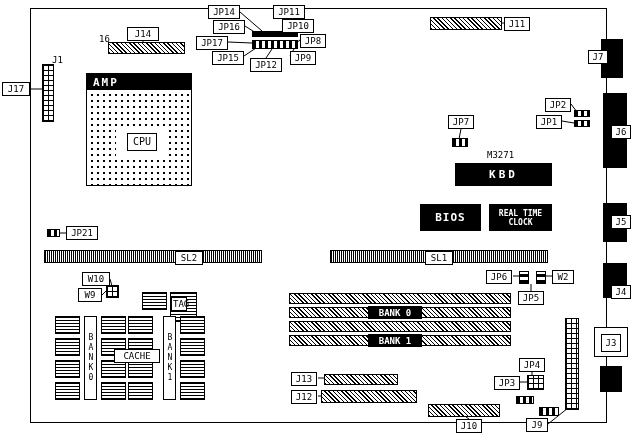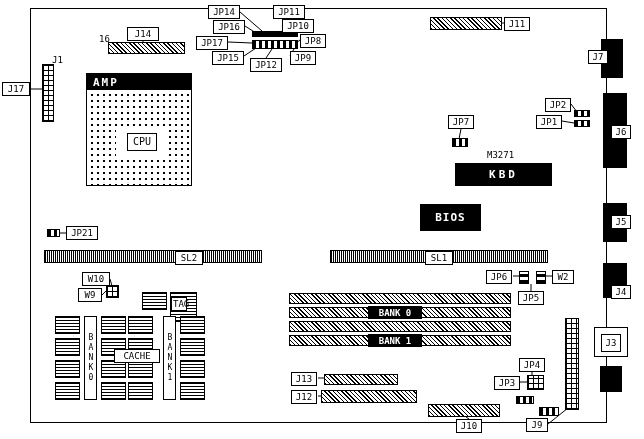--- a/index.html
+++ b/index.html
@@ -76,20 +76,21 @@
   <div class="lbl" style="left:448px;top:115px;width:26px;">JP7</div>
   <div class="jmp" style="left:452px;top:138px;width:16px;height:9px;"></div>
   <div class="lbl" style="left:545px;top:98px;width:26px;">JP2</div>
   <div class="lbl" style="left:536px;top:115px;width:26px;">JP1</div>
   <div class="jmp" style="left:574px;top:110px;width:16px;height:7px;"></div>
   <div class="jmp" style="left:574px;top:120px;width:16px;height:7px;"></div>
   <div class="txt" style="left:487px;top:138px;margin-top:12px;">M3271</div>
 
   <div class="blackbox" style="left:455px;top:163px;width:97px;height:23px;font-size:11px;letter-spacing:3px;">KBD</div>
   <div class="blackbox" style="left:420px;top:204px;width:61px;height:27px;font-size:11px;letter-spacing:1px;">BIOS</div>
+  <div class="blackbox" style="left:489px;top:204px;width:63px;height:27px;font-size:8px;line-height:9px;white-space:normal;padding:0 5px;">REAL TIME CLOCK</div>
 
   <div class="lbl" style="left:66px;top:226px;width:32px;">JP21</div>
   <div class="jmp" style="left:47px;top:229px;width:13px;height:8px;"></div>
 
   <div class="slot" style="left:44px;top:250px;width:218px;height:13px;"></div>
   <div class="lbl" style="left:139px;top:251px;width:28px;margin-left:36px;">SL2</div>
   <div class="slot" style="left:330px;top:250px;width:218px;height:13px;"></div>
   <div class="lbl" style="left:425px;top:251px;width:28px;">SL1</div>
 
   <div class="lbl" style="left:486px;top:270px;width:26px;">JP6</div>

